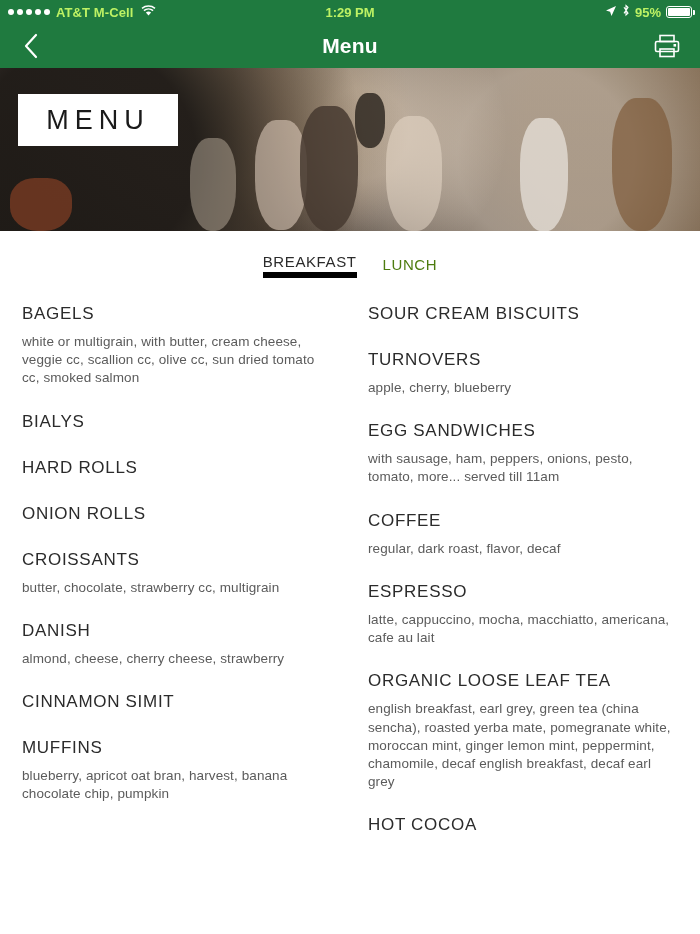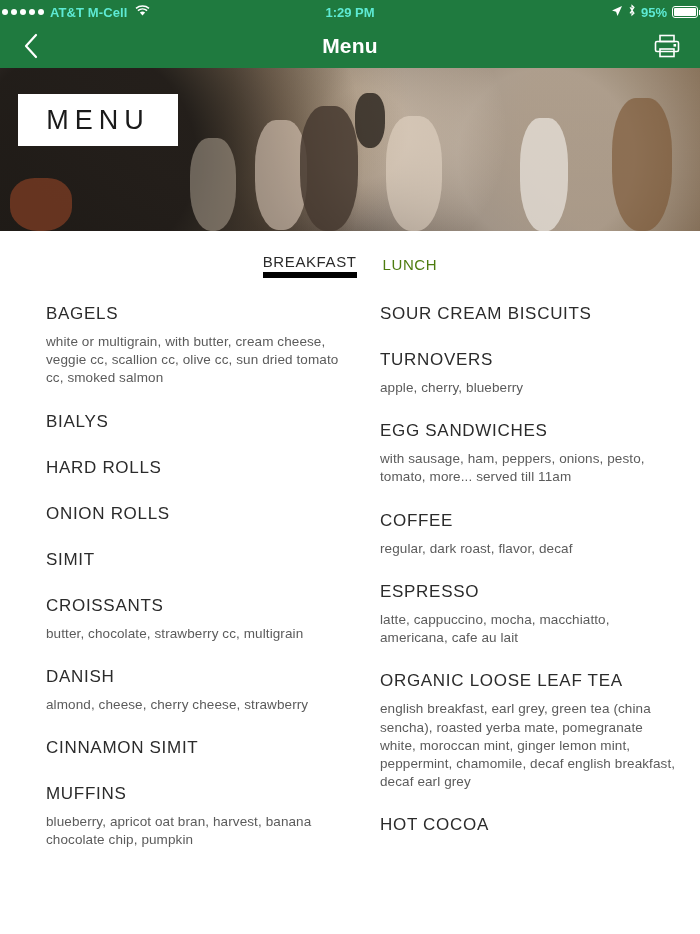--- a/index.html
+++ b/index.html
@@ -8,24 +8,24 @@
     height: 934px;
     background: #ffffff;
     font-family: "Liberation Sans", sans-serif;
     overflow: hidden;
   }
 
   
   .status-bar {
     height: 24px;
     background: #1f7a3f;
-    color: #5eead4;
-    display: flex;
-    align-items: center;
-    padding: 0 2px;
+    color: #bef264;
+    display: flex;
+    align-items: center;
+    padding: 0 8px;
     font-size: 13px;
     font-weight: bold;
     position: relative;
   }
   .status-left { display: flex; align-items: center; gap: 6px; }
   .dots { display: flex; align-items: center; gap: 3px; }
   .dot { width: 6px; height: 6px; border-radius: 50%; background: #fff; display: block; }
   .carrier { font-size: 13px; font-weight: bold; letter-spacing: 0.1px; }
   .wifi-icon { margin-left: 2px; }
   .status-center {
@@ -163,21 +163,20 @@
     border-bottom: 6px solid #000000;
   }
 
   
   .menu-wrap {
     display: flex;
     padding: 10px 0 0 0;
     background: #fff;
     height: 636px;
     overflow: hidden;
-    margin-left: 24px;
   }
   .col {
     width: 50%;
     padding: 0 22px;
   }
   .col.right { padding-left: 18px; }
   .item { margin-bottom: 24px; }
   .item.compact { margin-bottom: 26px; }
   .item-title {
     font-size: 17px;
@@ -281,23 +280,20 @@
     </div>
     <div class="item compact">
       <div class="item-title">BIALYS</div>
     </div>
     <div class="item compact">
       <div class="item-title">HARD ROLLS</div>
     </div>
     <div class="item compact">
       <div class="item-title">ONION ROLLS</div>
     </div>
-    <div class="item compact">
-      <div class="item-title">SIMIT</div>
-    </div>
     <div class="item">
       <div class="item-title">CROISSANTS</div>
       <div class="item-desc">butter, chocolate, strawberry cc, multigrain</div>
     </div>
     <div class="item">
       <div class="item-title">DANISH</div>
       <div class="item-desc">almond, cheese, cherry cheese, strawberry</div>
     </div>
     <div class="item compact">
       <div class="item-title">CINNAMON SIMIT</div>

